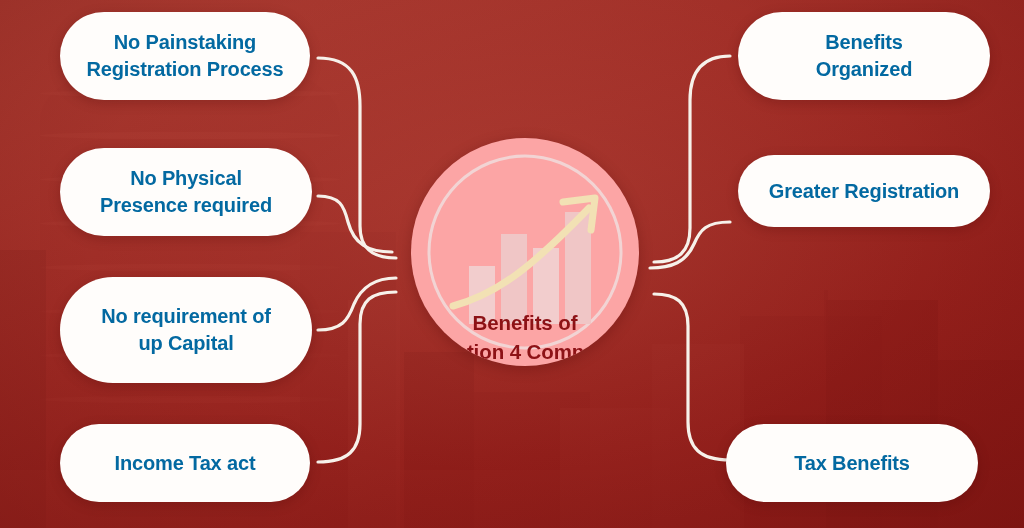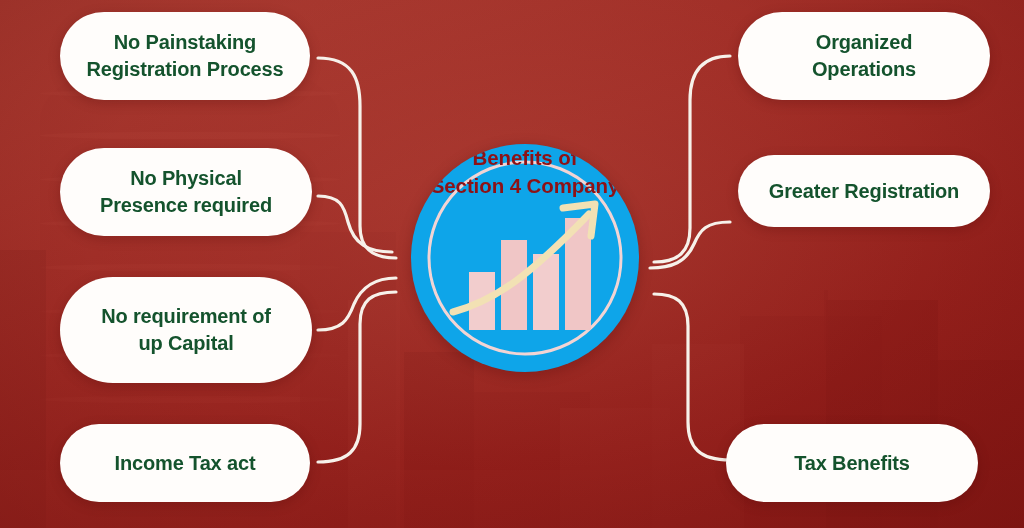--- a/index.html
+++ b/index.html
@@ -85,28 +85,28 @@
     fill: none;
     stroke: #f7f1ea;
     stroke-width: 3.2;
     stroke-linecap: round;
   }
 
   
   .hub {
     position: absolute;
     left: 411px;
-    top: 144px;
+    top: 138px;
     width: 228px;
     height: 228px;
     border-radius: 50%;
-    background: #0ea5e9;
+    background: #fca5a5;
     box-shadow: 0 3px 14px rgba(70,8,6,.28);
     display: flex;
-    align-items: flex-start;
+    align-items: flex-end;
     justify-content: center;
     overflow: hidden;
   }
   .hub-watermark {
     position: absolute;
     inset: 0;
   }
   .hub-label {
     position: relative;
     z-index: 2;
@@ -127,21 +127,21 @@
     border-radius: 999px;
     box-shadow: 0 3px 12px rgba(70,8,6,.25);
     display: flex;
     align-items: center;
     justify-content: center;
     text-align: center;
     box-sizing: border-box;
     padding: 6px 18px;
   }
   .node-label {
-    color: #14532d;
+    color: #0369a1;
     font-weight: bold;
     font-size: 20px;
     line-height: 1.33;
     letter-spacing: -.15px;
   }
 
   
   #node-l1 { left: 60px;  top: 12px;  width: 250px; height: 88px; }
   #node-l2 { left: 60px;  top: 148px; width: 252px; height: 88px; }
   #node-l3 { left: 60px;  top: 277px; width: 252px; height: 106px; }
@@ -239,22 +239,22 @@
   </div>
 
   <div class="node" id="node-l4">
     <div class="node-label">
       <div>Income Tax act</div>
     </div>
   </div>
 
   <div class="node" id="node-r1">
     <div class="node-label">
+      <div>Benefits</div>
       <div>Organized</div>
-      <div>Operations</div>
     </div>
   </div>
 
   <div class="node" id="node-r2">
     <div class="node-label">
       <div>Greater Registration</div>
     </div>
   </div>
 
   <div class="node" id="node-r3">

